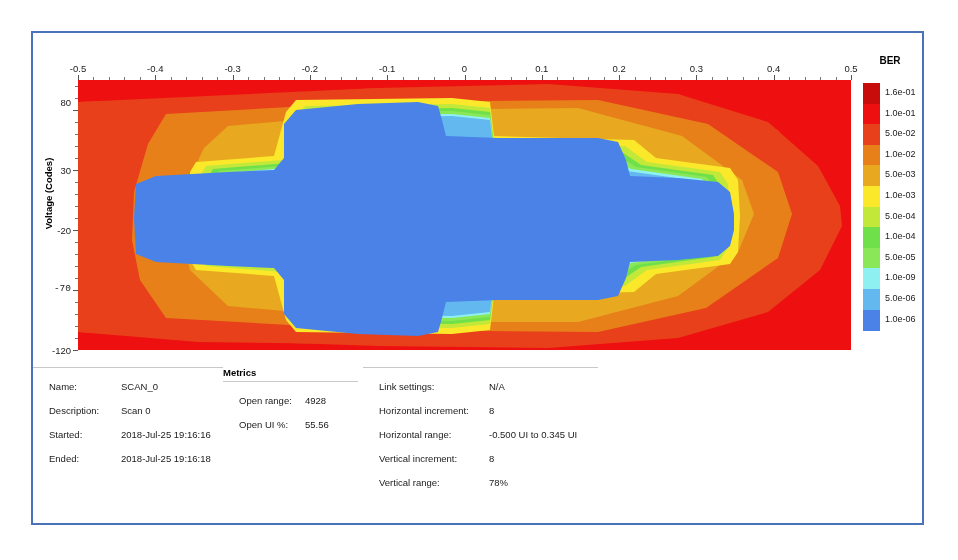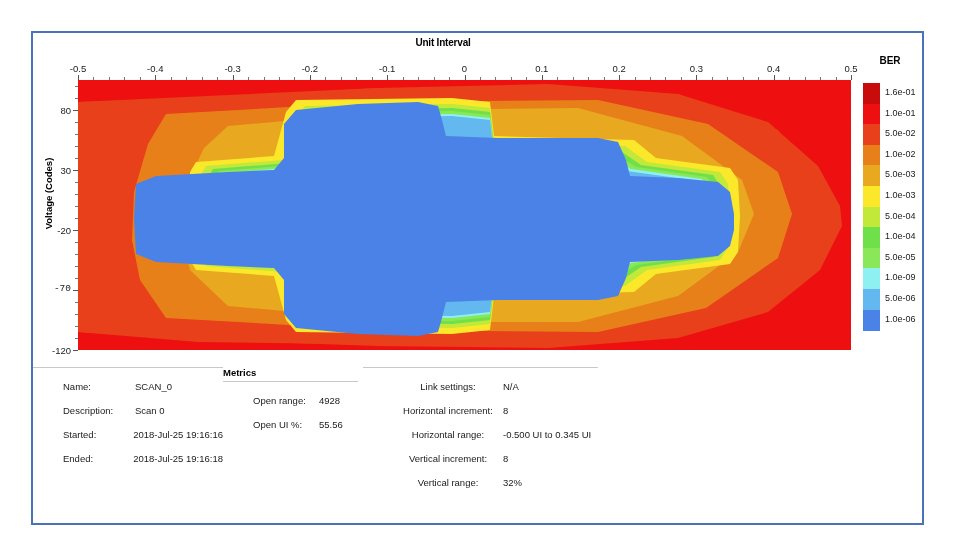--- a/index.html
+++ b/index.html
@@ -101,36 +101,35 @@
     font-size:9.5px;font-weight:bold;color:#000;
     padding-bottom:3px;
   }
   .col-rule{height:1px;background:#c8c8c8;width:100%;}
 
   .row{
     display:flex;align-items:baseline;
     margin-top:13px;
     font-size:9.5px;color:#1a1a1a;
   }
-  .row .k{padding-left:30px;white-space:nowrap;}
+  .row .k{padding-left:16px;white-space:nowrap;}
   .row .v{white-space:nowrap;}
 
   .col-summary .k{width:72px;}
   .col-metrics .k{width:66px;}
-  .col-settings .k{width:110px;text-align:center;}
+  .col-settings .k{width:110px;}
 </style>
 </head>
 <body>
 
 <div id="root">
   <div class="panel">
 
     <div class="chart-zone">
 
-      <div class="x-title">Unit Interval</div>
 
       <div class="y-title">Voltage (Codes)</div>
 
       <div class="xaxis" id="xaxis">
           <div class="tick" style="left: 0px;"></div>
           <div class="lbl" style="left: 0px;">-0.5</div>
           <div class="tickminor" style="left: 15.46px;"></div>
           <div class="tickminor" style="left: 30.92px;"></div>
           <div class="tickminor" style="left: 46.38px;"></div>
           <div class="tickminor" style="left: 61.84px;"></div>
@@ -186,21 +185,21 @@
           <div class="lbl" style="left: 695.7px;">0.4</div>
           <div class="tickminor" style="left: 711.16px;"></div>
           <div class="tickminor" style="left: 726.62px;"></div>
           <div class="tickminor" style="left: 742.08px;"></div>
           <div class="tickminor" style="left: 757.54px;"></div>
           <div class="tick" style="left: 773px;"></div>
           <div class="lbl" style="left: 773px;">0.5</div>
         </div>
       <div class="yaxis" id="yaxis">
           <div class="tick" style="top: 30px;"></div>
-          <div class="lbl" style="top: 30px;">80</div>
+          <div class="lbl" style="top: 22px;">80</div>
           <div class="tick" style="top: 90px;"></div>
           <div class="lbl" style="top: 90px;">30</div>
           <div class="tick" style="top: 150px;"></div>
           <div class="lbl" style="top: 150px;">-20</div>
           <div class="tick" style="top: 210px;"></div>
           <div class="lbl" style="top: 208px; font-family: Liberation Mono, monospace;">-70</div>
           <div class="tick" style="top: 270px;"></div>
           <div class="lbl" style="top: 270px;">-120</div>
           <div class="tickminor" style="top: 258px;"></div>
           <div class="tickminor" style="top: 246px;"></div>
@@ -355,20 +354,20 @@
             <div class="row">
               <div class="k">Horizontal range:</div>
               <div class="v">-0.500 UI to 0.345 UI</div>
             </div>
             <div class="row">
               <div class="k">Vertical increment:</div>
               <div class="v">8</div>
             </div>
             <div class="row">
               <div class="k">Vertical range:</div>
-              <div class="v">32%</div>
+              <div class="v">78%</div>
             </div>
           </div>
       </div>
 
     </div>
   </div>
 </div>
 
 </body></html>

